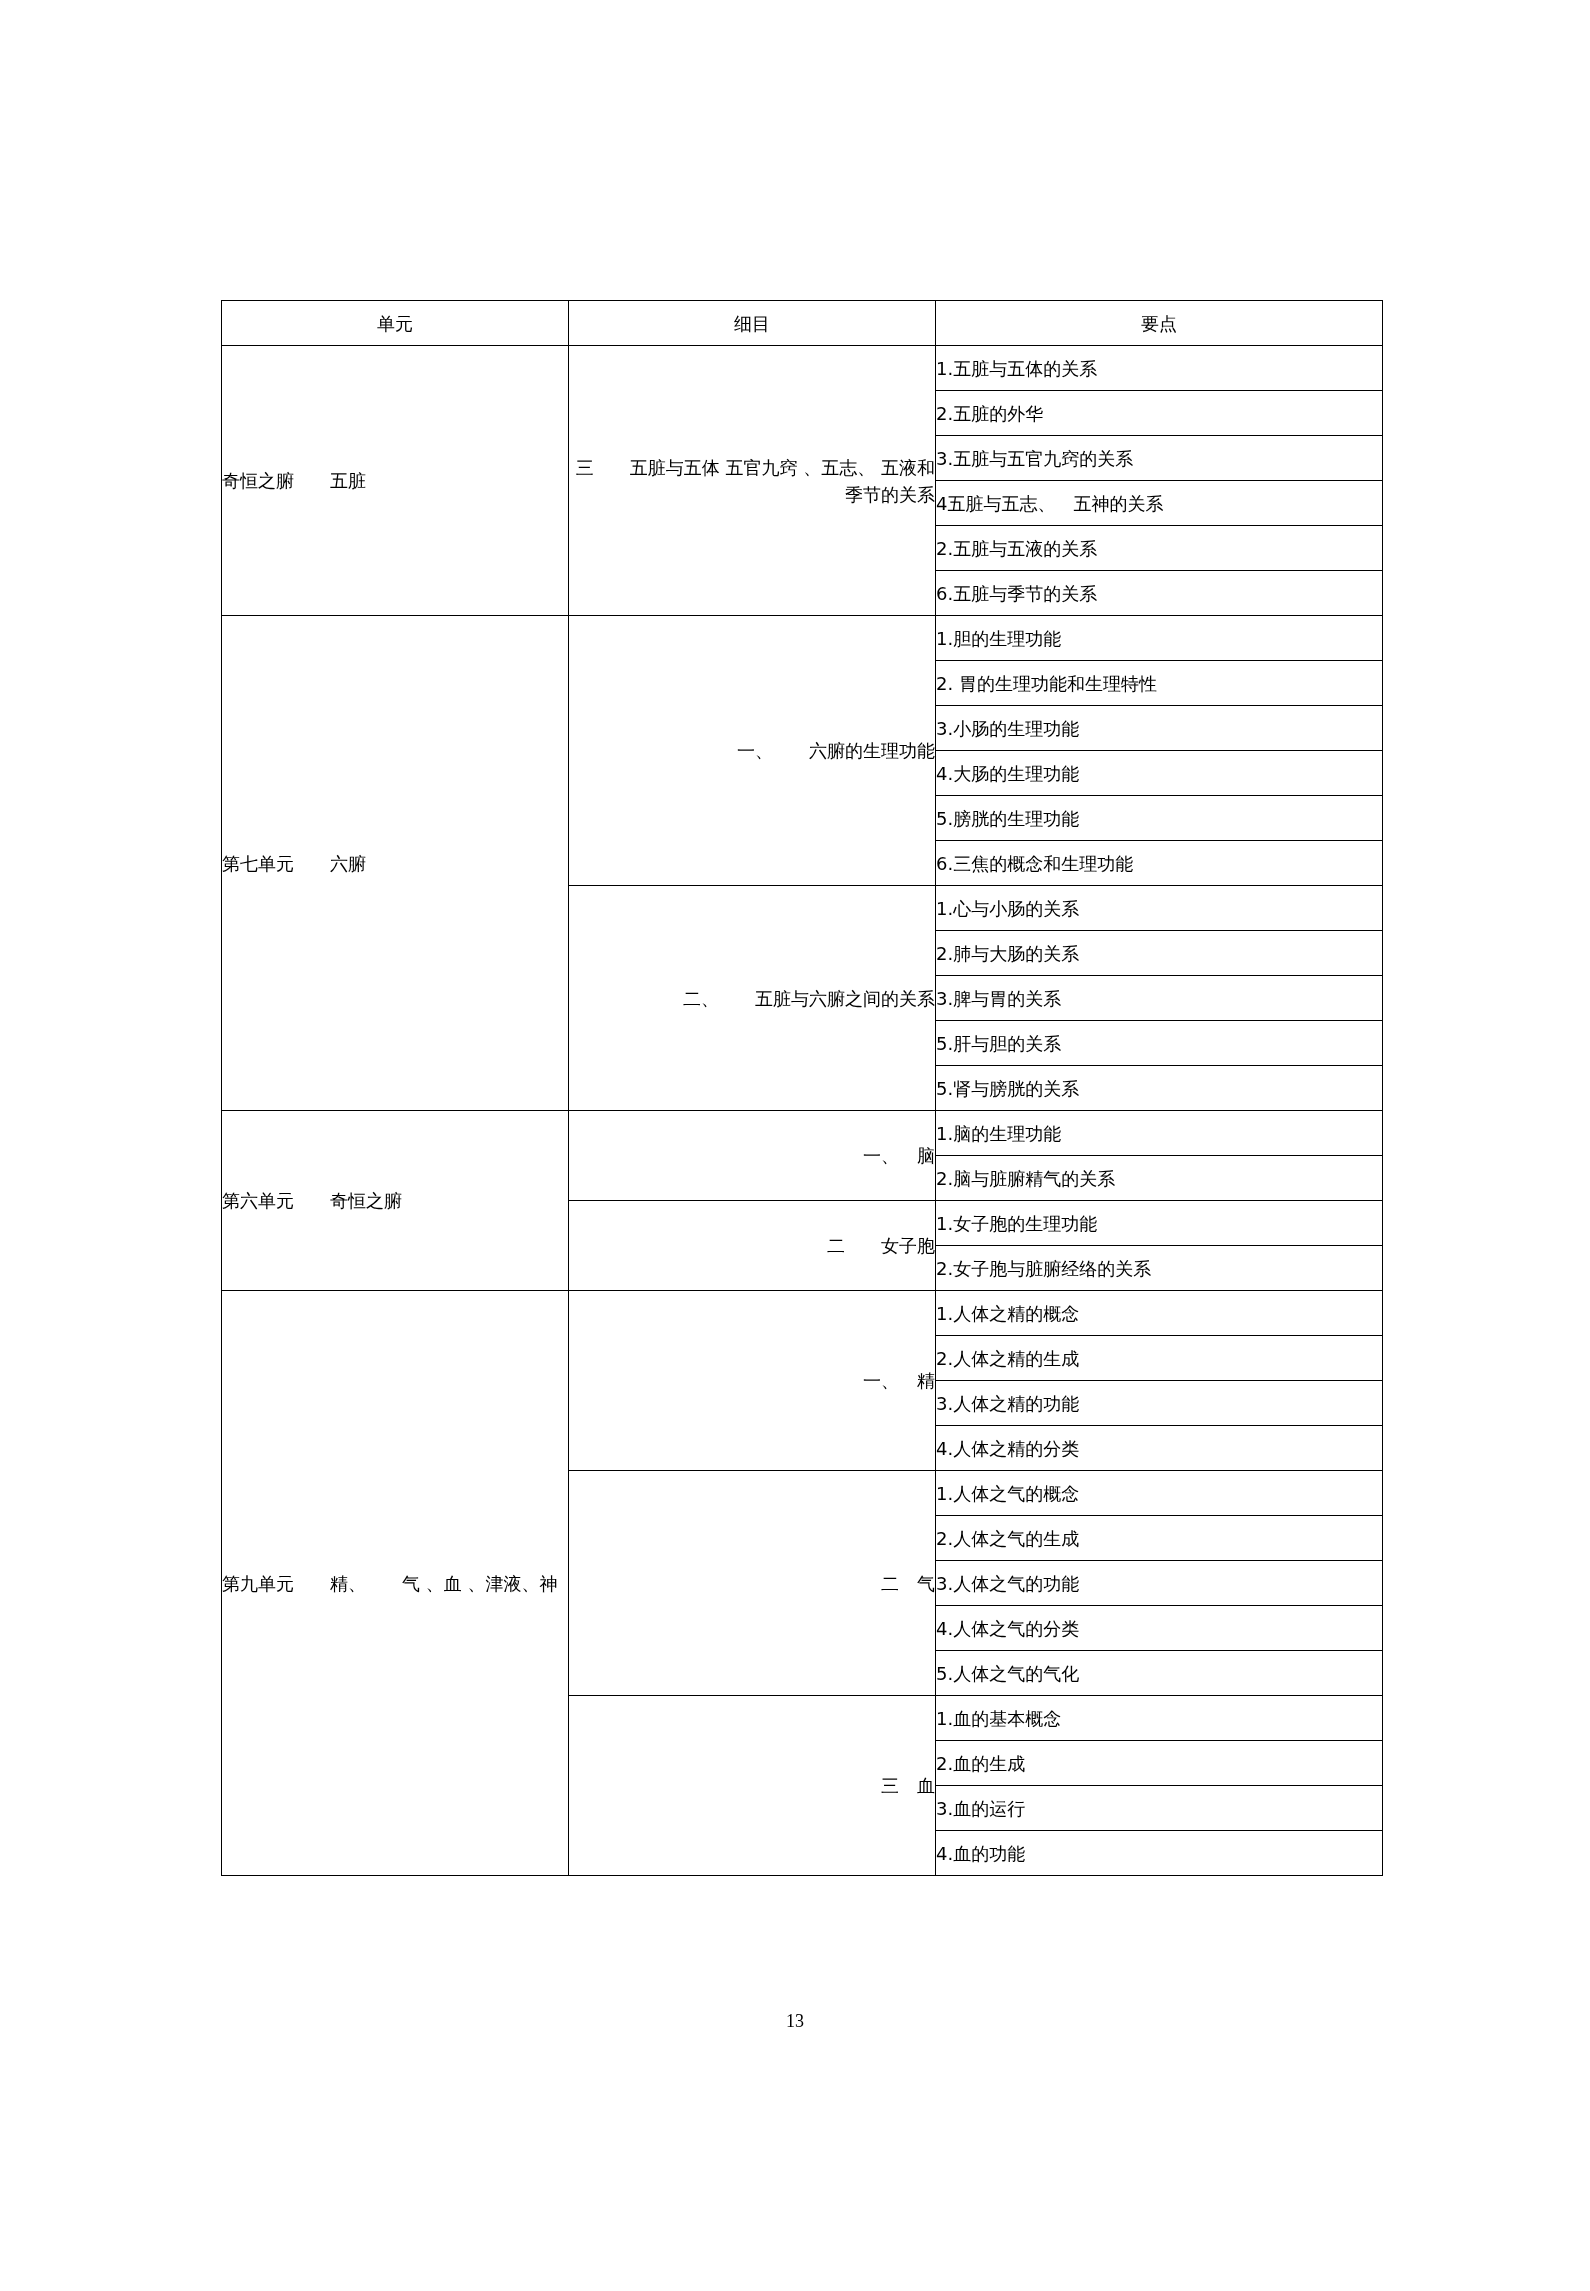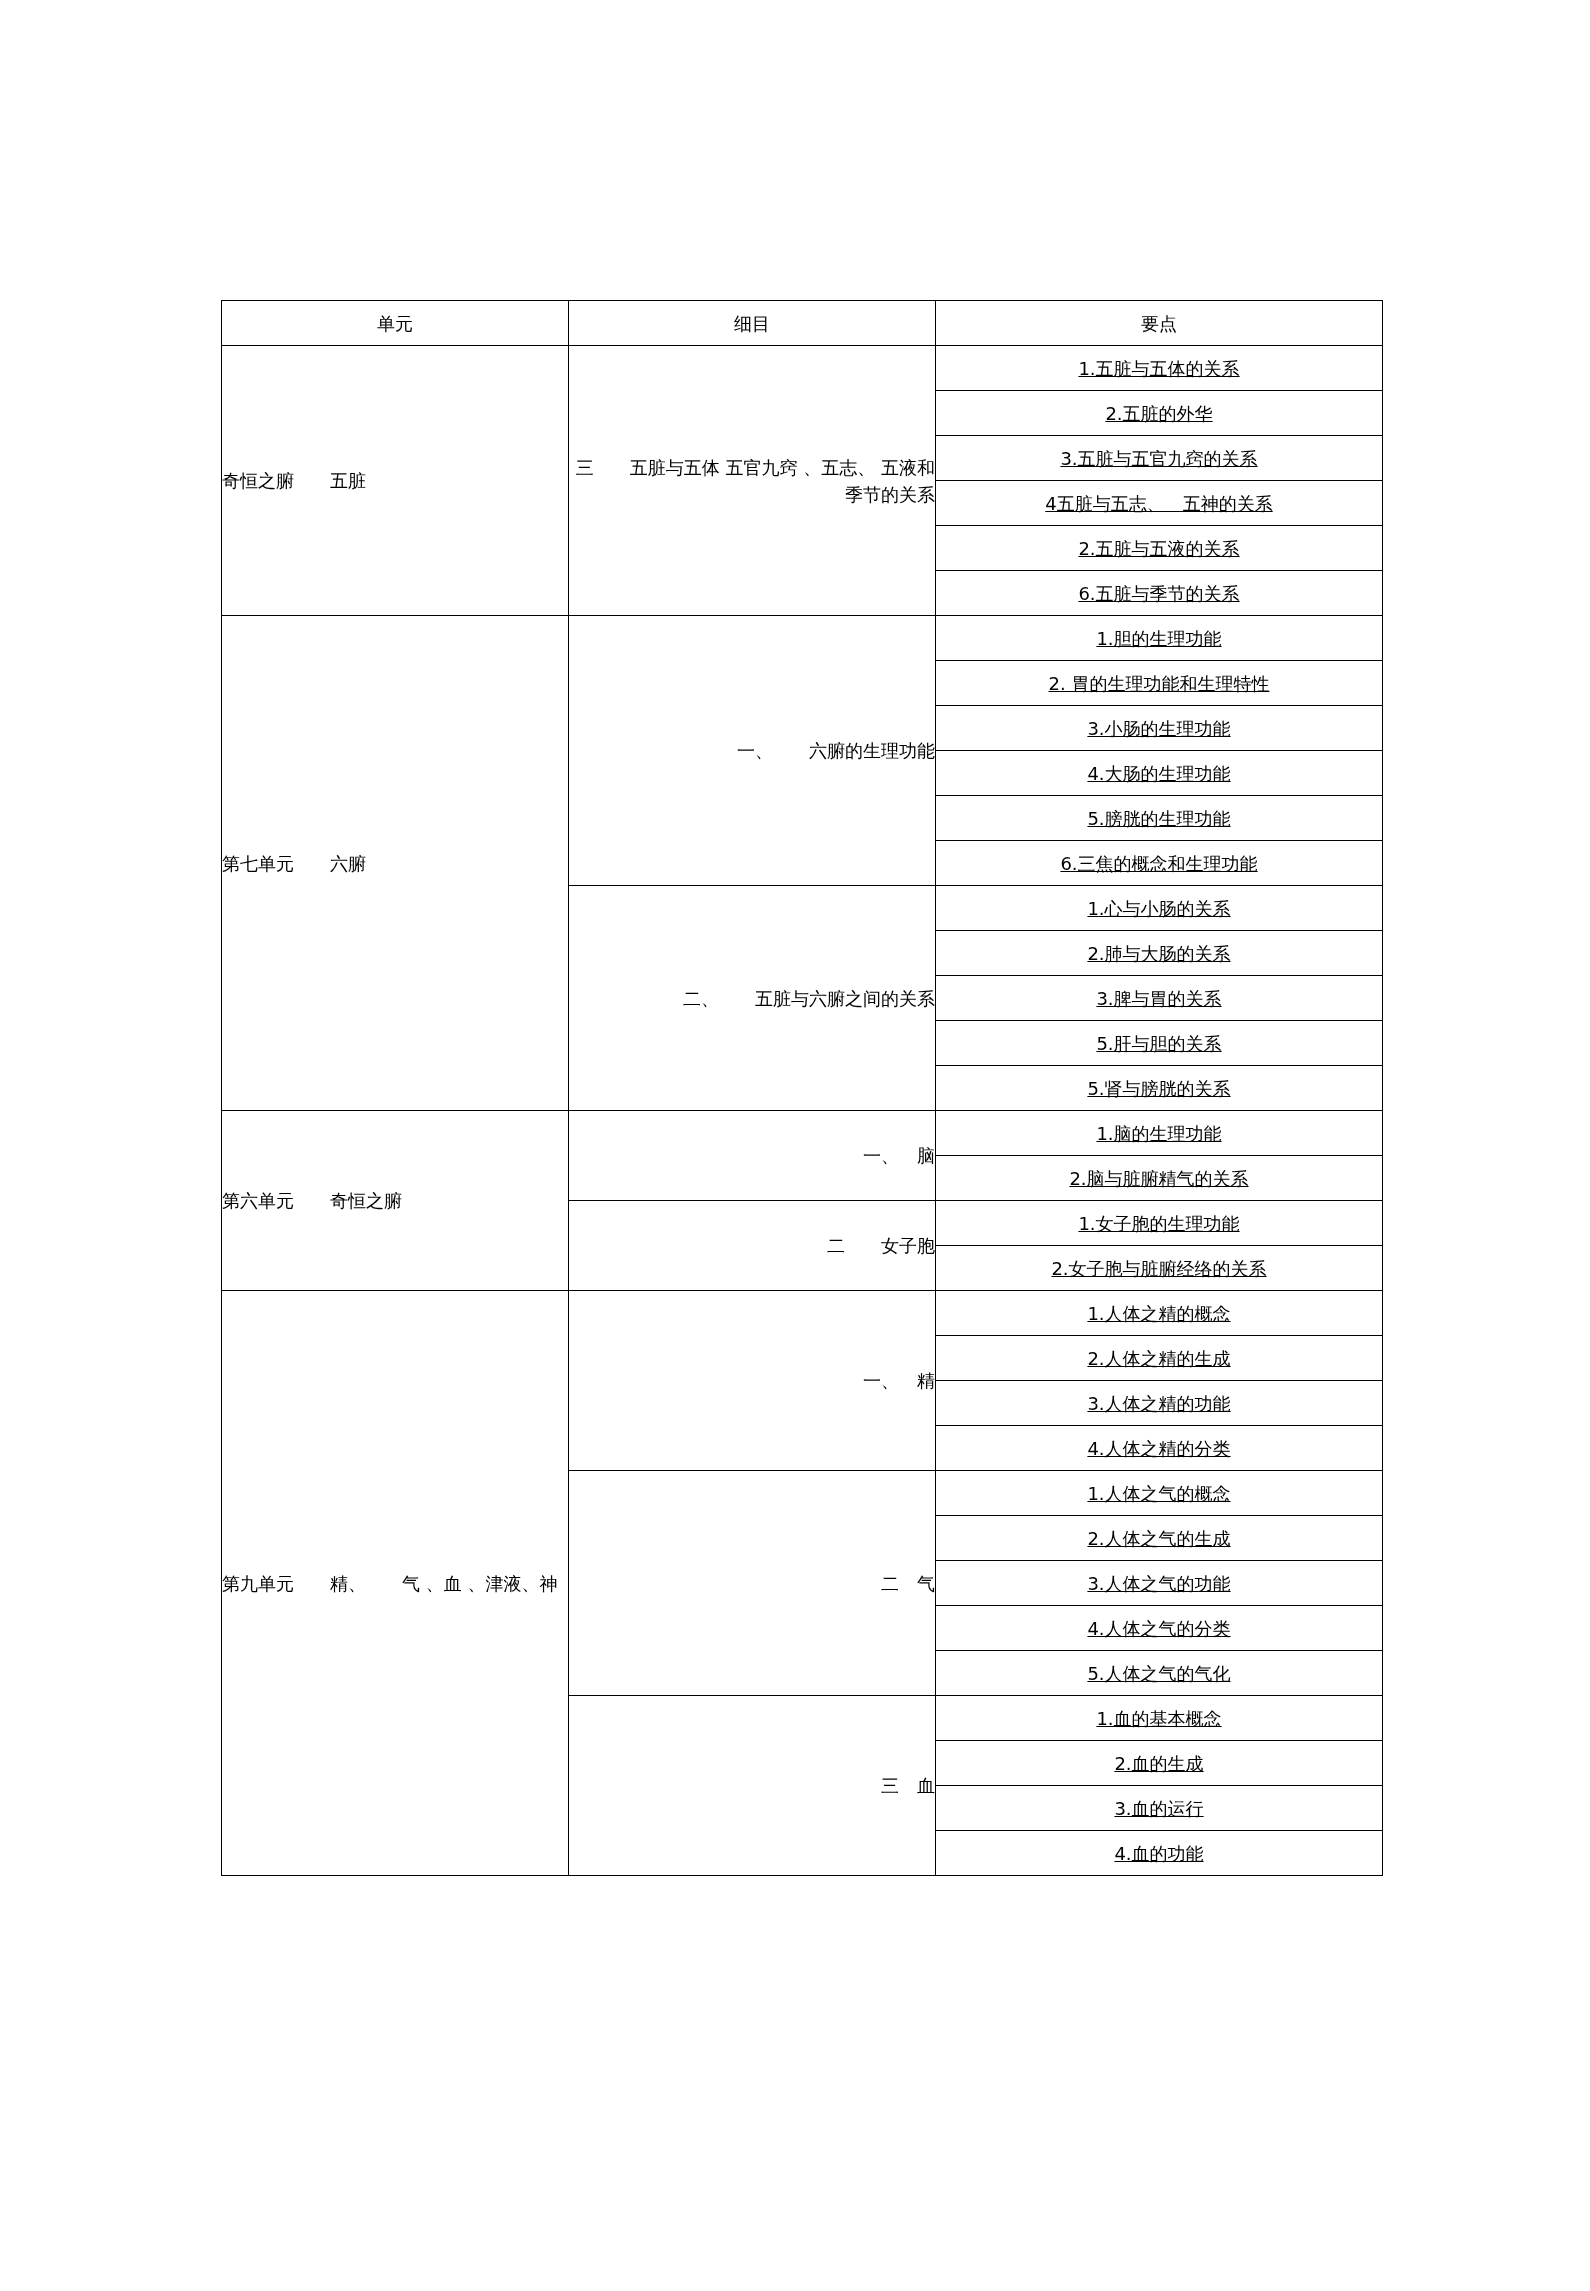--- a/index.html
+++ b/index.html
@@ -59,23 +59,22 @@
     padding: 0 12.7px 0 20px;
     font-size: 18.6px;
     vertical-align: middle;
     text-align: right;
     line-height: 1.75;
   }
   td.point {
     padding: 0 9px 0 16.4px;
     height: 44px;
     font-size: 18.6px;
-    text-align: center;
+    text-align: left;
     white-space: nowrap;
-    text-decoration: underline;
   }
   .pagenum {
     position: absolute;
     left: 0;
     top: 2011px;
     width: 1590px;
     text-align: center;
     font-size: 18px;
     font-family: "Liberation Serif", serif;
   }
@@ -214,14 +213,15 @@
         <tr>
           <td class="point">3.血的运行</td>
         </tr>
         <tr>
           <td class="point">4.血的功能</td>
         </tr>
       </tbody>
     </table>
   </div>
 
+  <div class="pagenum">13</div>
 </div>
 
 
 </body></html>

